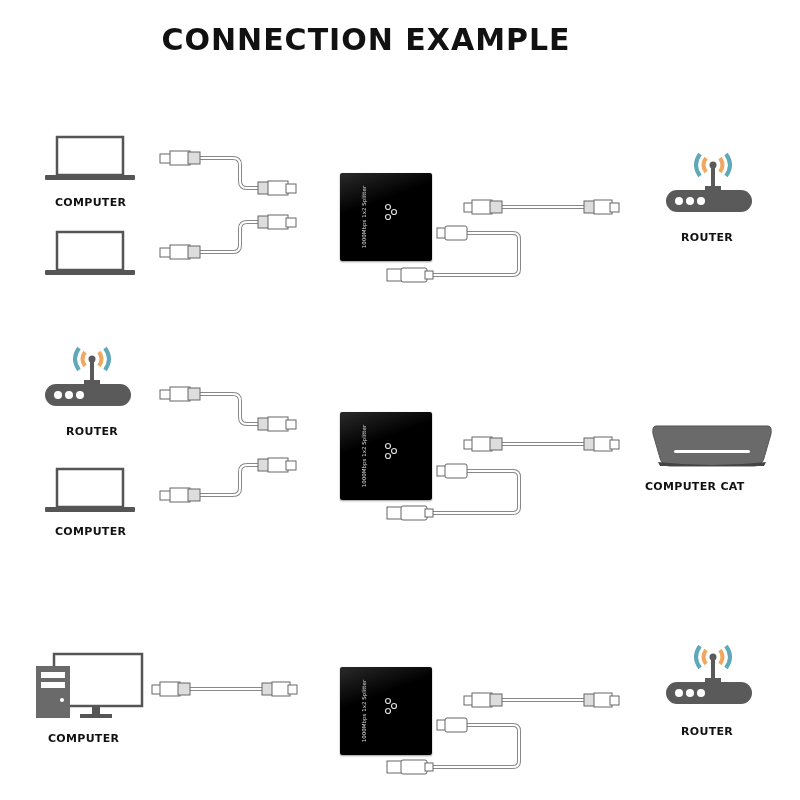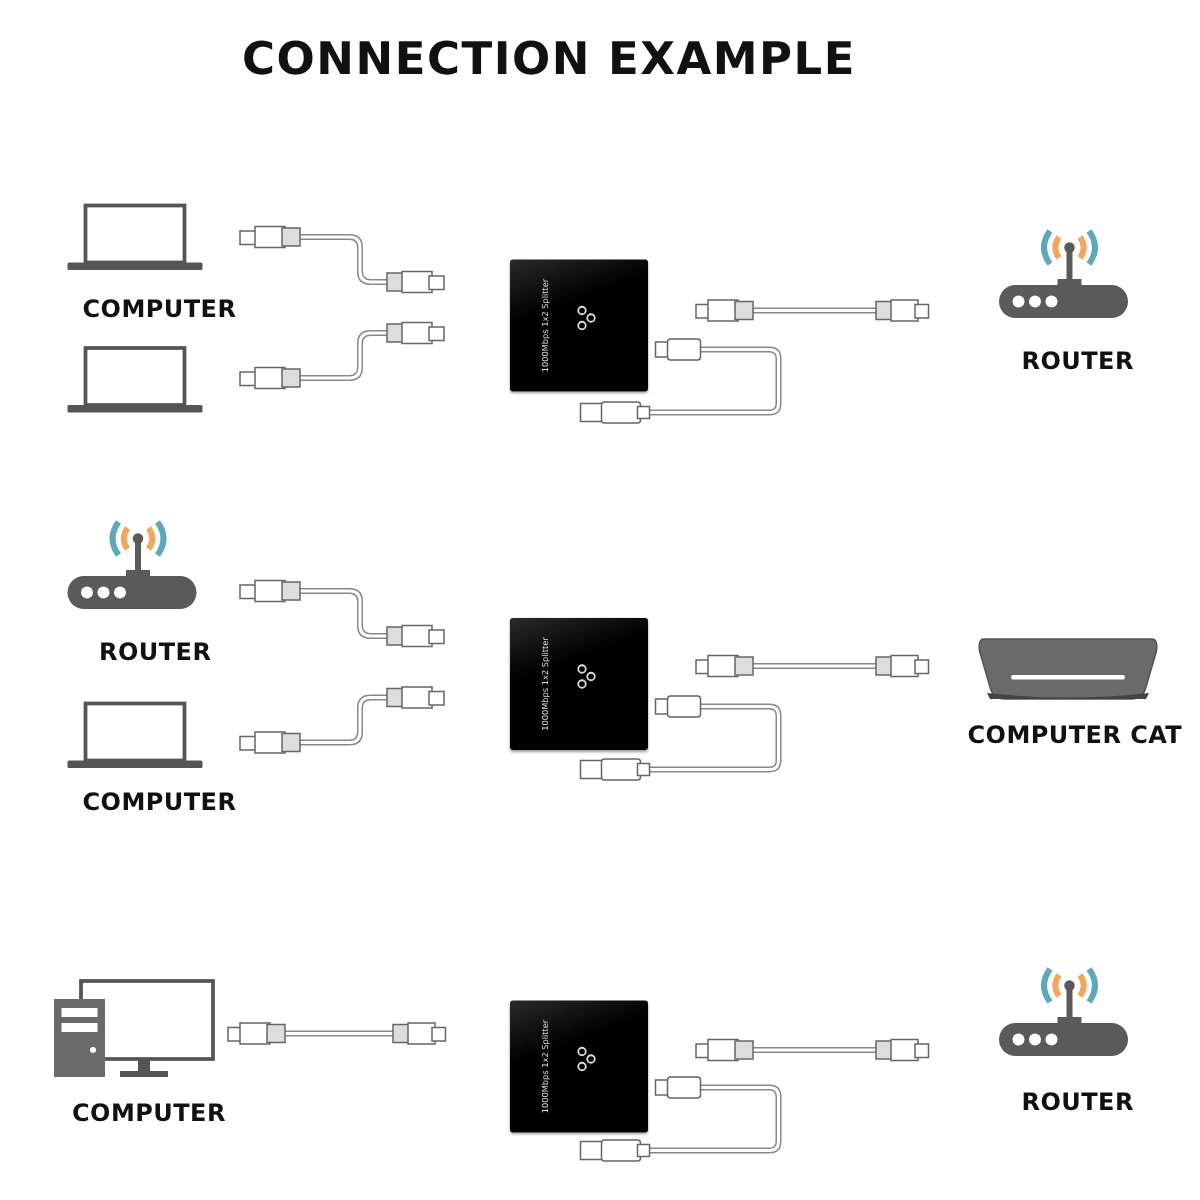--- a/index.html
+++ b/index.html
@@ -1,18 +1,18 @@
 <!DOCTYPE html>
 <html><head>
 <meta charset="utf-8">
 <style>
   html, body { margin: 0; padding: 0; background: #ffffff; }
   body { width: 800px; height: 800px; position: relative; overflow: hidden; font-family: "DejaVu Sans", sans-serif; }
   .title { position: absolute; left: 0; width: 732px; top: 22px; text-align: center; font-weight: bold; font-size: 30px; letter-spacing: 1px; color: #111; font-family: "DejaVu Sans", sans-serif; }
-  .label { position: absolute; font-weight: bold; font-size: 16px; color: #111; letter-spacing: 0.3px; white-space: nowrap; font-family: "DejaVu Sans", sans-serif; }
+  .label { position: absolute; font-weight: bold; font-size: 11px; color: #111; letter-spacing: 0.3px; white-space: nowrap; font-family: "DejaVu Sans", sans-serif; }
   .abs { position: absolute; }
   svg { overflow: visible; }
   .splitter { position: absolute; width: 92px; height: 88px; background: linear-gradient(160deg, #2a2a2a 0%, #000 35%, #000 100%); border-radius: 2px; box-shadow: 0 1px 2px rgba(0,0,0,0.4); }
   .splitter-text { position: absolute; left: 24px; top: 44px; transform: translate(-50%, -50%) rotate(-90deg); color: #ddd; font-size: 5.5px; white-space: nowrap; font-family: "DejaVu Sans", sans-serif; }
   .splitter svg { position: absolute; left: 44px; top: 30px; }
 </style>
 </head>
 <body>
 
 <div class="title">CONNECTION EXAMPLE</div>

